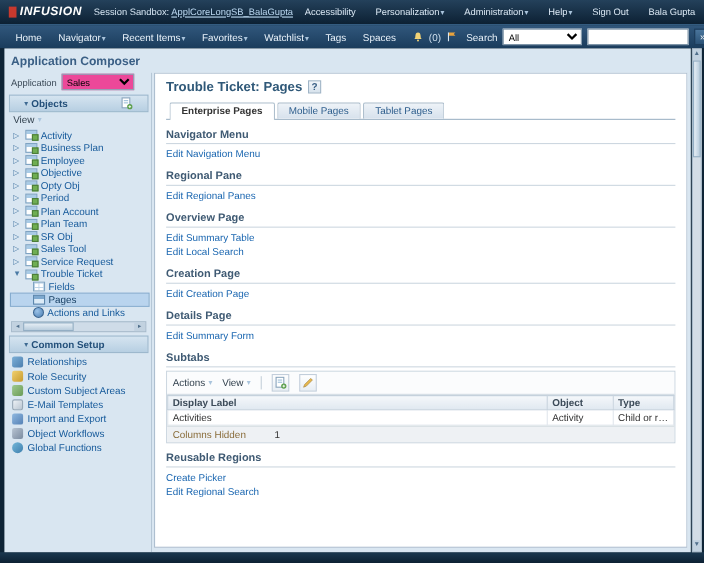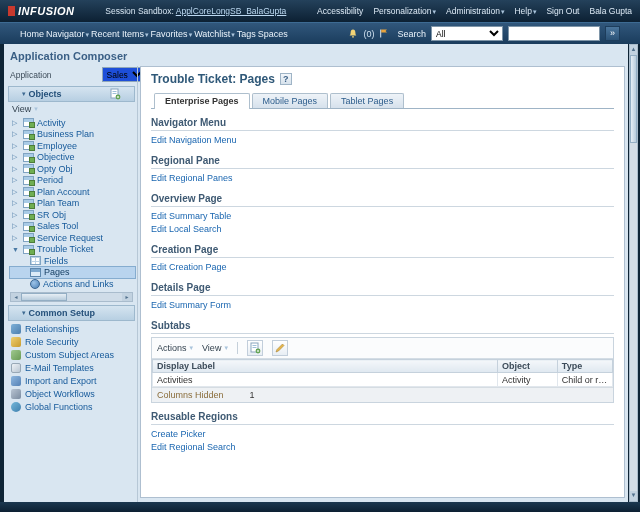--- a/index.html
+++ b/index.html
@@ -6,45 +6,45 @@
   html,body { width:640px; height:512px; overflow:hidden; }
   body { font-family:"Liberation Sans", sans-serif; font-size:9px; background:#0b1d2e; color:#333; }
 
   
   .topbar { height:22px; background:linear-gradient(#24415b,#0c2033); display:flex; align-items:center; padding:0 8px; color:#e9f2fa; }
   .logo { display:flex; align-items:center; gap:3px; }
   .logo-mark { width:7px; height:10px; background:#c8392e; display:inline-block; }
   .logo-text { font-weight:bold; font-size:11px; letter-spacing:.5px; color:#fff; font-style:italic; }
   .session { flex:1; text-align:center; font-size:8.5px; color:#d7e6f3; }
   .session a { color:#bcd9f2; text-decoration:underline; cursor:pointer; }
-  .toplinks { display:flex; align-items:flex-end; gap:10px; font-size:8.5px; color:#dce9f5; }
+  .toplinks { display:flex; align-items:flex-end; gap:18px; font-size:8.5px; color:#dce9f5; }
   .toplinks .menu { cursor:pointer; white-space:nowrap; }
   .caret { font-size:7px; color:#aac4dc; margin-left:1px; }
 
   
-  .navbar { height:22px; background:linear-gradient(#31577c,#1a3c5c); border-top:1px solid #3d6b93; display:flex; align-items:center; padding:0 20px; gap:2px; color:#eaf3fb; }
+  .navbar { height:22px; background:linear-gradient(#31577c,#1a3c5c); border-top:1px solid #3d6b93; display:flex; align-items:center; padding:0 14px; gap:15px; color:#eaf3fb; }
   .nav-item { cursor:pointer; white-space:nowrap; }
   .nav-right { margin-left:auto; display:flex; align-items:center; gap:5px; }
   .nav-count { color:#cfe0ef; }
   .search-label { margin-left:4px; }
   select.scope { font-size:8.5px; height:15px; width:72px; border:1px solid #7e95a8; background:#fff; }
   input.search { height:15px; width:92px; border:1px solid #7e95a8; font-size:9px; padding:0 2px; }
   .go-btn { width:15px; height:15px; background:linear-gradient(#4a759c,#2b5276); border:1px solid #1d3d5c; color:#fff; font-size:9px; line-height:13px; text-align:center; cursor:pointer; }
 
   
   .frame { height:458px; background:#0e2436; display:flex; padding:0 2px 0 4px; }
   .content { flex:1; background:#d9e6f1; padding:4px 3px 0 4px; display:flex; flex-direction:column; overflow:hidden; }
   .page-title { font-size:11px; font-weight:bold; color:#3a5f85; padding:2px 2px 4px; }
   .body-row { flex:1; display:flex; overflow:hidden; }
 
   
   .sidebar { width:127px; flex:none; display:flex; flex-direction:column; }
   .app-row { display:flex; align-items:center; gap:4px; padding:1px 2px 4px; }
   .app-label { font-size:8.5px; color:#3c4b59; }
-  select.app-select { font-size:8.5px; height:15px; width:66px; border:1px solid #8fa6b8; background:#1d4ed8;margin-left:46px; }
+  select.app-select { font-size:8.5px; height:15px; width:66px; border:1px solid #8fa6b8; background:#ec4899; }
   .hdr { height:16px; background:linear-gradient(#d5e4f0,#b7cfe2); border:1px solid #9db8cd; display:flex; align-items:center; gap:3px; padding:0 13px; cursor:pointer; }
   .hdr-title { font-weight:bold; color:#24507a; }
   .hdr .twist { font-size:7px; color:#3e6a92; }
   .hdr-spacer { flex:1; }
   .view-row { display:flex; align-items:center; gap:2px; padding:2px 4px; color:#33424f; cursor:pointer; }
   .tree { padding:1px 0 0 2px; }
   .t-row { display:flex; align-items:center; gap:3px; height:11.5px; padding-left:2px; cursor:pointer; white-space:nowrap; }
   .t-row.child { padding-left:20px; }
   .t-row.selected { background:#b9d4ee; outline:1px solid #85accf; }
   .twisty { width:8px; font-size:7px; color:#4a7aa5; flex:none; }

